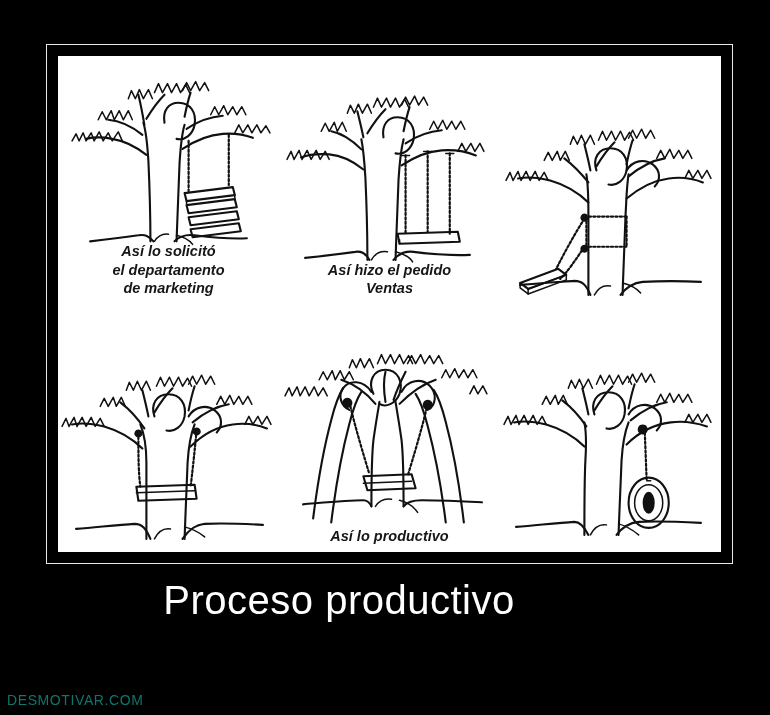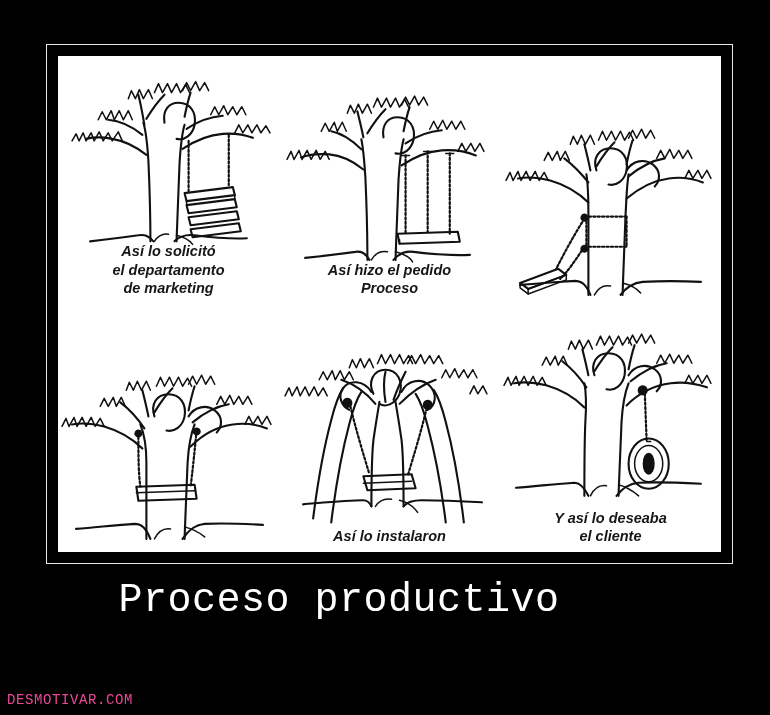--- a/index.html
+++ b/index.html
@@ -78,31 +78,31 @@
   .row-1 .caption { margin-top: -6px; }
   .row-2 .caption { margin-top: -4px; }
 
   #title {
     position: absolute;
     left: 0;
     top: 578px;
     width: 678px;
     text-align: center;
     color: #ffffff;
-    font-family: Liberation Mono, monospace;
+    font-family: Liberation Sans, sans-serif;
     font-weight: normal;
     font-size: 40px;
     letter-spacing: 0.5px;
   }
   #watermark {
     position: absolute;
     left: 7px;
     top: 692px;
-    color: #ec4899;
-    font-family: Liberation Mono, monospace;
+    color: #0f766e;
+    font-family: Liberation Sans, sans-serif;
     font-size: 14px;
     letter-spacing: 0.6px;
   }
   .ink {
     fill: none;
     stroke: #111111;
     stroke-width: 2.1;
     stroke-linecap: round;
     stroke-linejoin: round;
   }
@@ -220,21 +220,21 @@
 
               <path class="ink-thin" d="M122 74 L130 74"></path>
               <path class="ink-thin" d="M144 70 L152 70"></path>
               <path class="ink-thin" d="M166 72 L174 72"></path>
 
               <path class="ink" d="M118 152 L178 150 L180 160 L120 162 Z"></path>
               <path class="ink-thin" d="M120 162 L120 158"></path>
             </svg>
           </div>
           <div class="caption">Así hizo el pedido
-Proceso</div>
+Ventas</div>
         </div>
 
         <div class="panel row-1">
           <div class="panel-art">
             <svg viewBox="0 0 220 185" preserveAspectRatio="xMidYMax meet">
 
               <path class="ink" d="M88 176 C88 148 88 118 88 96 C88 80 88 68 86 56"></path>
               <path class="ink" d="M122 176 C123 148 124 118 125 96 C126 80 126 68 128 56"></path>
 
               <path class="ink" d="M20 166 C42 164 60 163 74 162 C82 162 86 166 90 176"></path>
@@ -360,21 +360,21 @@
               <path class="ink-fill" d="M68 52 a5 5 0 1 0 0.1 0"></path>
               <path class="ink-fill" d="M148 54 a5 5 0 1 0 0.1 0"></path>
 
               <path class="rope" d="M70 56 C76 82 84 108 90 128"></path>
               <path class="rope" d="M148 58 C142 84 134 110 128 130"></path>
 
               <path class="ink" d="M84 130 L132 128 L136 142 L88 144 Z"></path>
               <path class="ink-thin" d="M84 137 L132 135"></path>
             </svg>
           </div>
-          <div class="caption">Así lo instalaron</div>
+          <div class="caption">Así lo productivo</div>
         </div>
 
         <div class="panel row-2">
           <div class="panel-art">
             <svg viewBox="0 0 220 185" preserveAspectRatio="xMidYMax meet">
 
               <path class="ink" d="M84 168 C84 142 84 114 85 94 C86 78 86 66 84 56"></path>
               <path class="ink" d="M118 168 C119 142 120 114 121 94 C122 78 124 66 128 56"></path>
 
               <path class="ink" d="M16 160 C40 158 58 156 74 155 C80 155 84 160 88 168"></path>
@@ -404,22 +404,20 @@
               <path class="ink-fill" d="M142 58 a5 5 0 1 0 0.1 0"></path>
 
               <path class="rope" d="M144 62 L146 114"></path>
 
               <ellipse class="ink" cx="148" cy="136" rx="20" ry="25"></ellipse>
               <ellipse class="ink-thin" cx="148" cy="136" rx="14" ry="18"></ellipse>
               <ellipse class="ink-fill" cx="148" cy="136" rx="6" ry="11"></ellipse>
               <path class="ink-thin" d="M146 114 L150 114"></path>
             </svg>
           </div>
-          <div class="caption">Y así lo deseaba
-el cliente</div>
         </div>
 
       </div>
     </div>
   </div>
 
   <div id="title">Proceso productivo</div>
   <div id="watermark">DESMOTIVAR.COM</div>
 
 </div>

